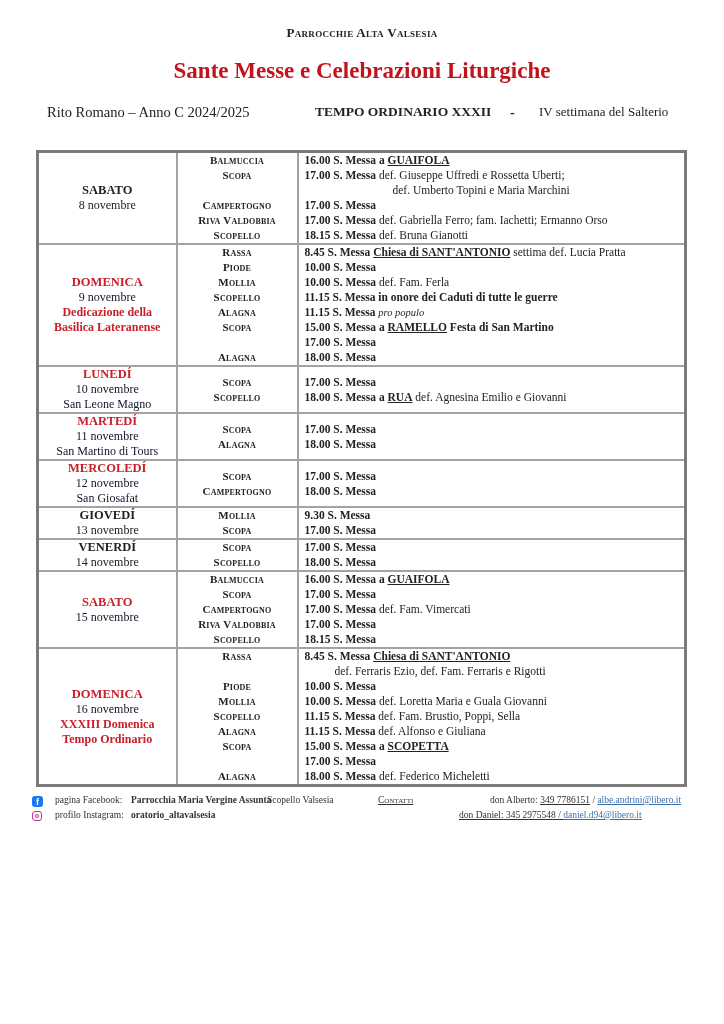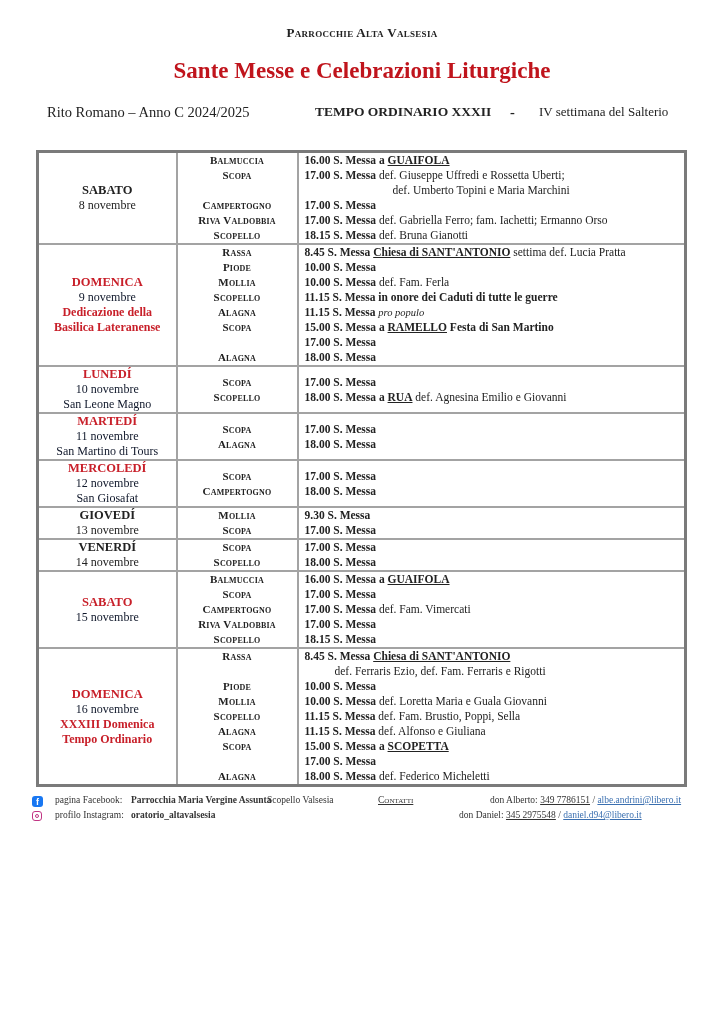--- a/index.html
+++ b/index.html
@@ -38,21 +38,21 @@
   .frow { height: 15px; position: relative; white-space: nowrap; }
   .ficon { position: absolute; left: 0; top: 1px; width: 11px; height: 11px; border-radius: 3px; }
   .fb { background: #1877f2; color: #fff; font-family: "Liberation Sans", sans-serif; font-weight: bold; font-size: 9px; text-align: center; line-height: 12px; }
   .ig { border: 1.5px solid #c13584; width: 8px; height: 8px; border-radius: 3px; background: #fff; }
   .ig::after { content: ""; position: absolute; left: 2px; top: 2px; width: 4px; height: 4px; border: 1px solid #c13584; border-radius: 50%; box-sizing: border-box; }
   .flabel { position: absolute; left: 23px; }
   .fname { position: absolute; left: 99px; font-weight: bold; }
   .floc { position: absolute; left: 235px; }
   .contatti { position: absolute; left: 346px; font-variant: small-caps; text-decoration: underline; }
   .cperson { position: absolute; left: 424px; margin-left: 34px; }
-  .cperson2 { position: absolute; left: 427px; }
+  .cperson2 { position: absolute; left: 427px; text-decoration: underline; }
   .phone { text-decoration: underline; }
   .mail { color: #3a6fb0; text-decoration: underline; }
 </style>
 </head>
 <body>
 
 <div class="header-org">Parrocchie Alta Valsesia</div>
 <div class="header-title">Sante Messe e Celebrazioni Liturgiche</div>
 <div class="subheader">
   <span class="rito">Rito Romano – Anno C 2024/2025</span>

